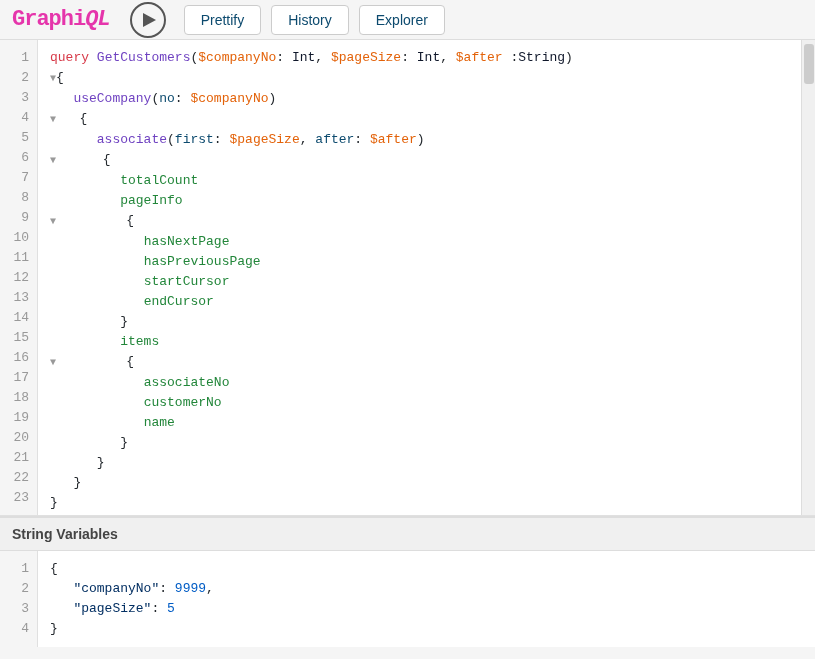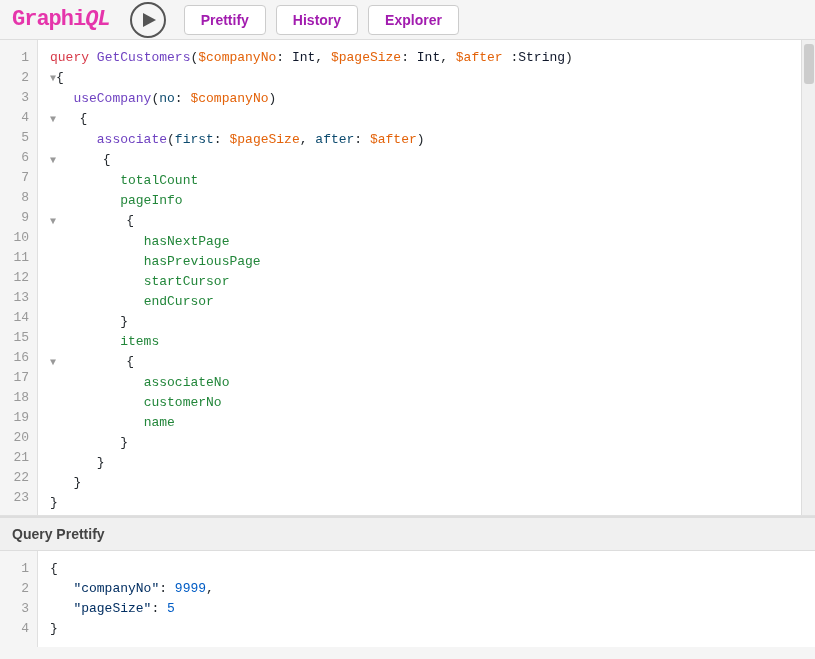--- a/index.html
+++ b/index.html
@@ -53,22 +53,21 @@
       border-color: transparent transparent transparent #555;
       margin-left: 3px;
     }
     .header-btn {
       padding: 6px 16px;
       border: 1px solid #ccc;
       background: white;
       border-radius: 4px;
       cursor: pointer;
       font-size: 14px;
-      color: #a21caf;
-      font-weight: bold;
+      color: #0c4a6e;
     }
 
     
     .editor-area {
       display: flex;
       flex-direction: column;
       height: calc(659px - 52px);
     }
 
     
@@ -243,21 +242,21 @@
          <span class="punct">}</span>
       <span class="punct">}</span>
    <span class="punct">}</span>
 <span class="punct">}</span></div>
     <div class="scrollbar-track">
       <div class="scrollbar-thumb"></div>
     </div>
   </div>
 
   <div class="query-vars-section">
-    <div class="query-vars-header">Query Prettify</div>
+    <div class="query-vars-header">String Variables</div>
     <div class="query-vars-body">
       <div class="query-vars-lines">
         <span>1</span>
           <span>2</span>
           <span>3</span>
           <span>4</span>
       </div>
       <div class="query-vars-code"><span class="punct">{</span>
    <span class="str">"companyNo"</span><span class="punct">:</span> <span class="num">9999</span><span class="punct">,</span>
    <span class="str">"pageSize"</span><span class="punct">:</span> <span class="num">5</span>

